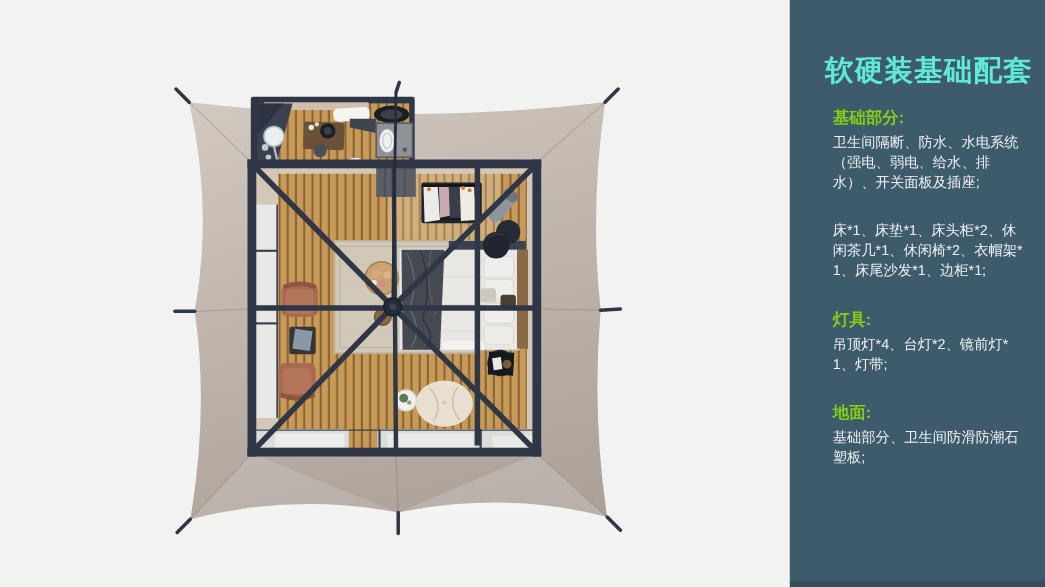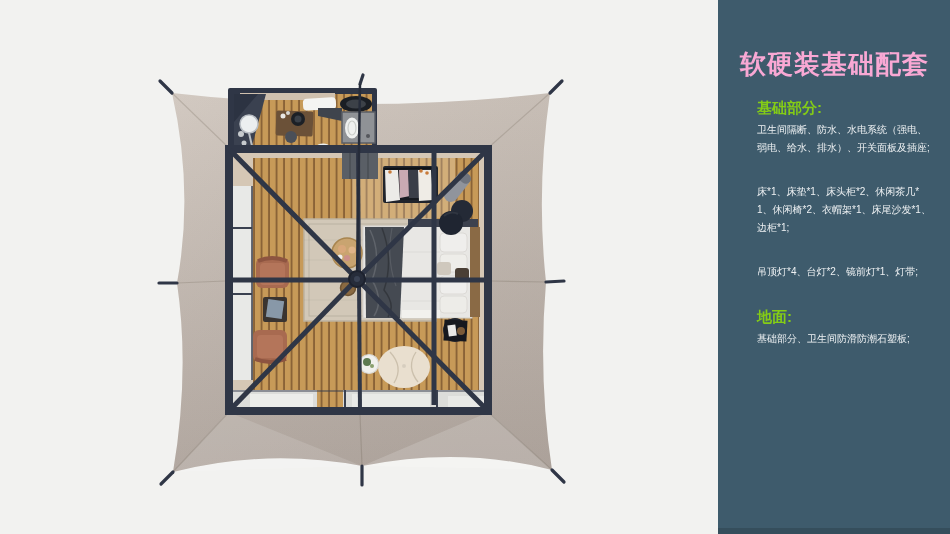--- a/index.html
+++ b/index.html
@@ -21,29 +21,29 @@
   .c-pouf{fill:var(--pouf,#e9dfcf);}
   .s-rope{stroke:var(--frame,#2f3646);stroke-linecap:round;}
 
   
   .panel{
     position:absolute;left:718px;top:0;width:232px;height:534px;
     background:var(--panel-bg,#3e5b6c);color:var(--panel-text,#f2f5f6);
     box-sizing:border-box;padding-top:50px;
   }
   .panel-title{
-    margin:0 0 20px 22px;font-size:26px;font-weight:bold;letter-spacing:1px;
-    color:#f9a8d4;line-height:28px;
+    margin:0 0 20px 32px;font-size:26px;font-weight:bold;letter-spacing:1px;
+    color:#5eead4;line-height:28px;
   }
   .section{margin:0 0 26px 39px;width:176px;}
   .section-heading{
     font-size:15px;font-weight:bold;color:#84cc16;line-height:19px;margin-bottom:4px;
   }
   .section-body{
-    font-size:10px;line-height:18px;color:#eef1f3;
+    font-size:13px;line-height:18px;color:#eef1f3;
     word-break:break-all;
   }
   .panel-bottom-shade{
     position:absolute;left:0;bottom:0;width:100%;height:6px;
     background:rgba(0,0,0,0.14);
   }
 </style>
 </head>
 <body>
 
@@ -307,20 +307,21 @@
   <div class="section">
     <div class="section-heading">基础部分:</div>
     <div class="section-body">卫生间隔断、防水、水电系统（强电、弱电、给水、排水）、开关面板及插座;</div>
   </div>
 
   <div class="section">
     <div class="section-body">床*1、床垫*1、床头柜*2、休闲茶几*1、休闲椅*2、衣帽架*1、床尾沙发*1、边柜*1;</div>
   </div>
 
   <div class="section">
+    <div class="section-heading">灯具:</div>
     <div class="section-body">吊顶灯*4、台灯*2、镜前灯*1、灯带;</div>
   </div>
 
   <div class="section">
   </div>
 
   <div class="section">
     <div class="section-heading">地面:</div>
     <div class="section-body">基础部分、卫生间防滑防潮石塑板;</div>
   </div>

